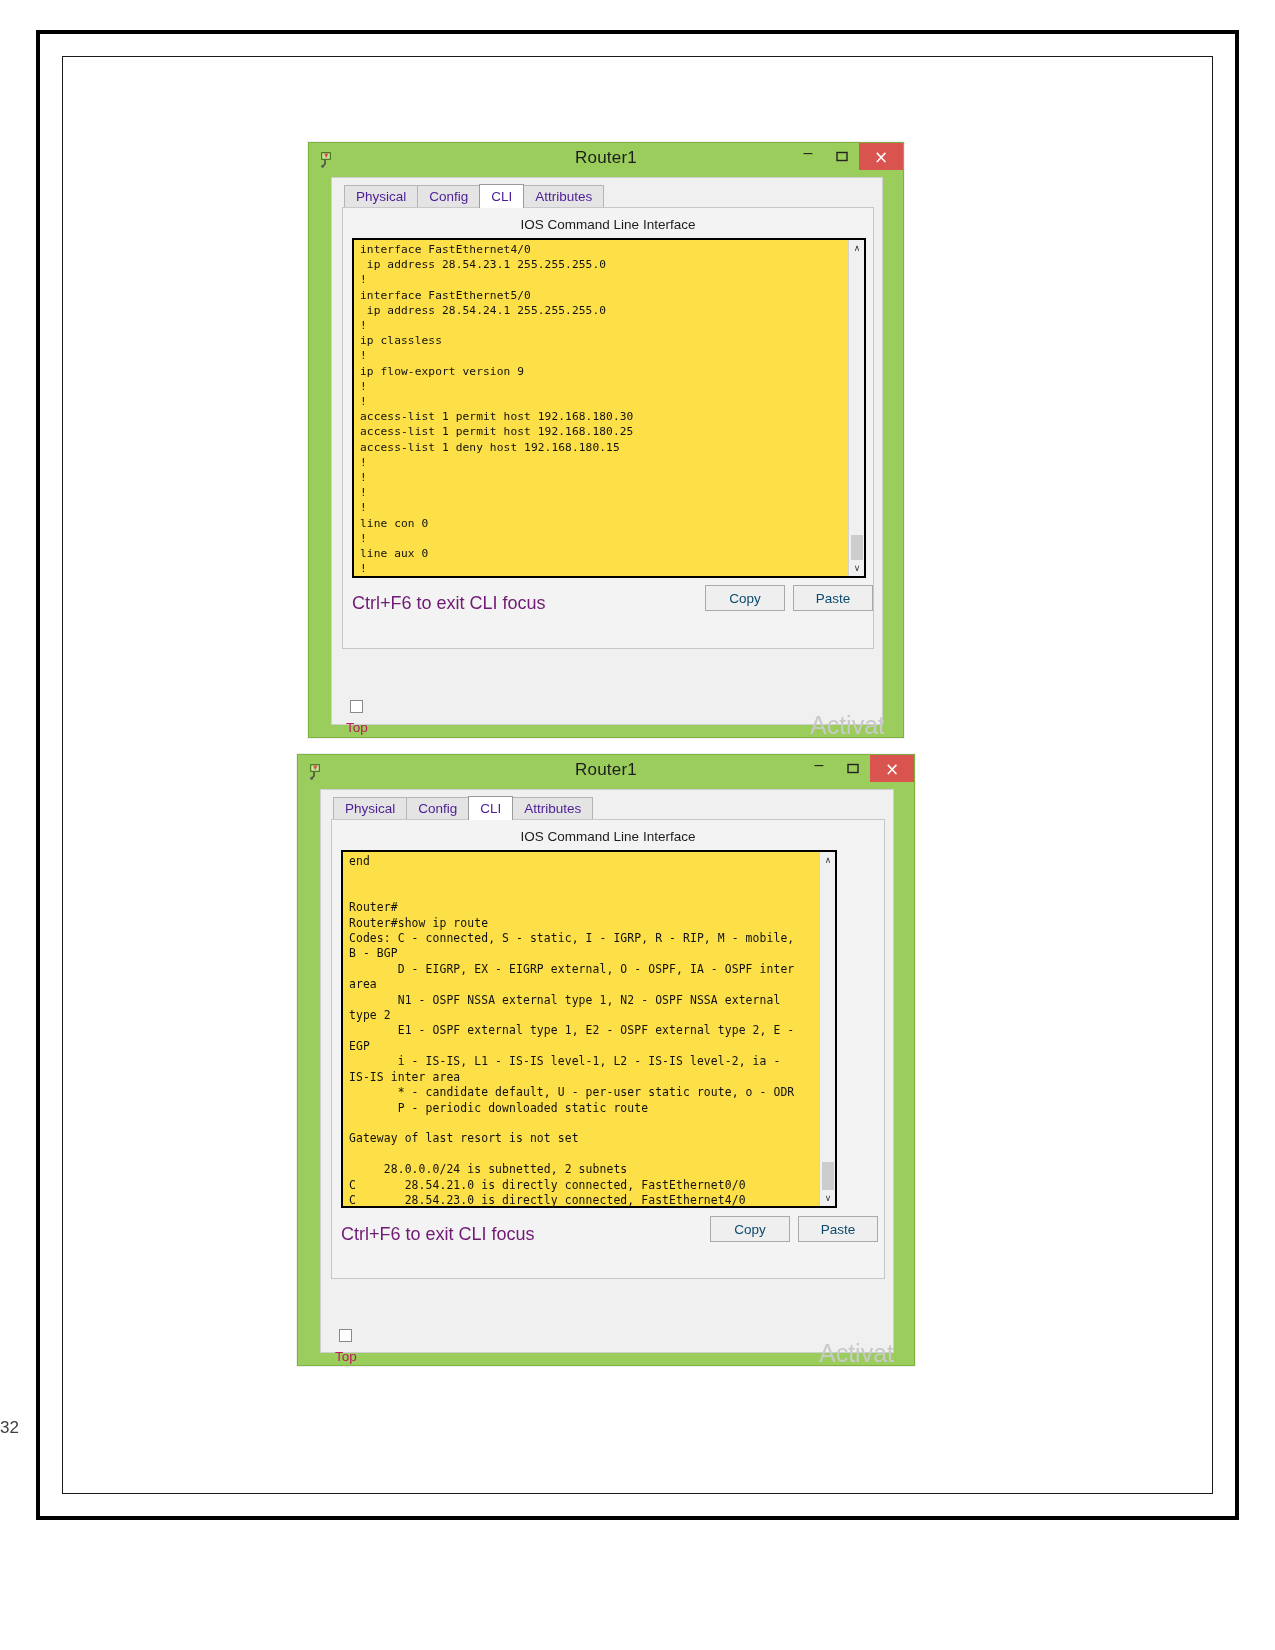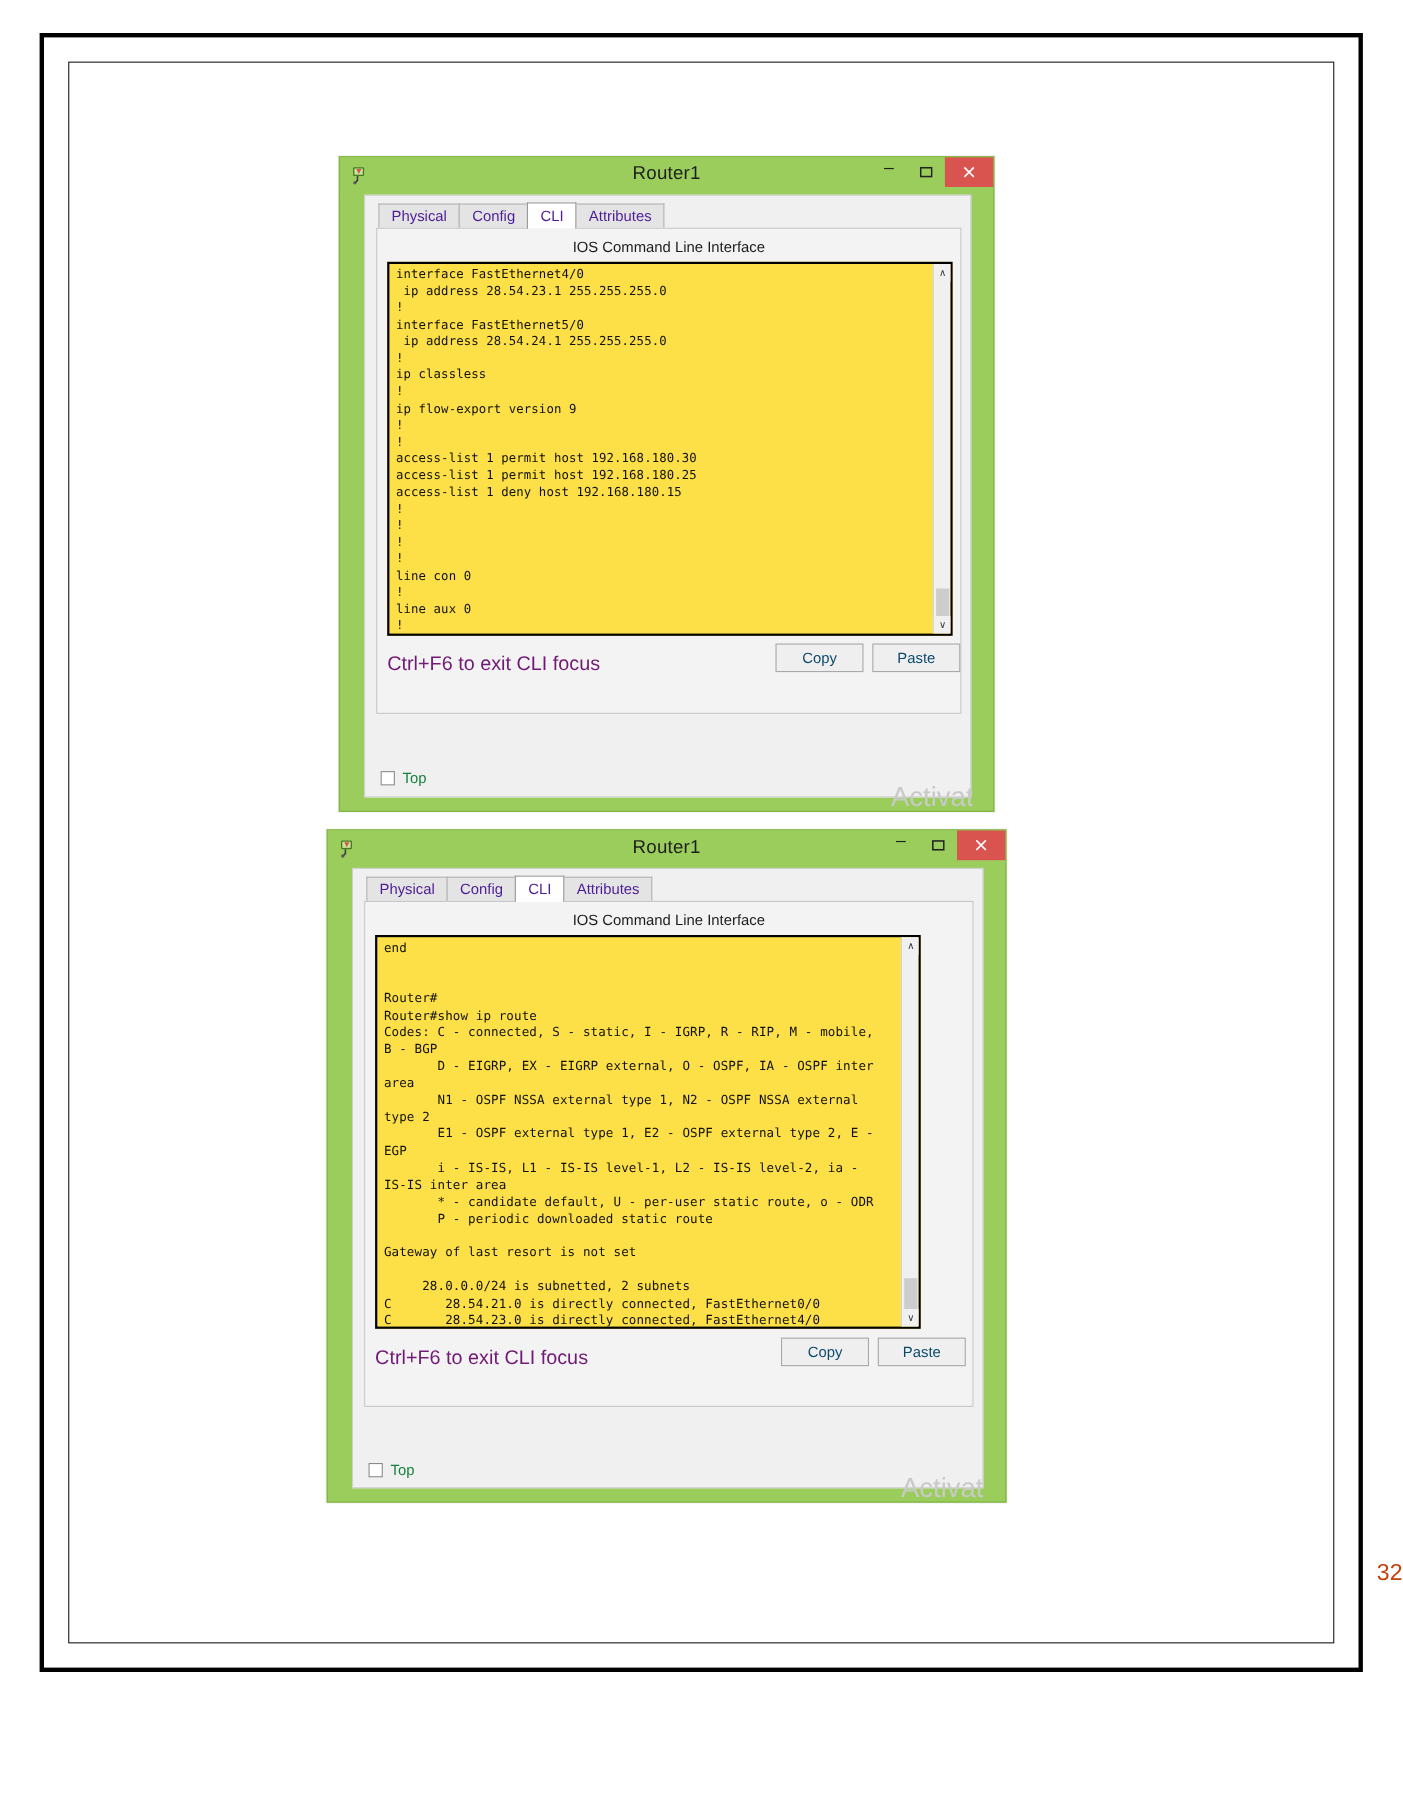--- a/index.html
+++ b/index.html
@@ -26,23 +26,23 @@
     left: 22px; top: 22px;
     right: 22px; bottom: 22px;
     border: 1px solid #1a1a1a;
     background: #ffffff;
   }
 
   .page-number {
     position: absolute;
     left: 0; right: 0;
     top: 1418px;
-    text-align: right;
-    font-size: 21px;
-    color: #c2410c;
+    text-align: left;
+    font-size: 17px;
+    color: #404040;
   }
 
   
   .pt-window {
     position: absolute;
     background: #9acd5c;
     border: 1px solid #7fb13f;
     box-shadow: 0 0 0 1px rgba(0,0,0,0.06);
   }
   .titlebar {
@@ -185,21 +185,22 @@
     color: #0c4a6e;
     display: flex; align-items: center; justify-content: center;
   }
 
   .chk-row {
     position: absolute;
     display: flex;
     align-items: center;
     gap: 7px;
     font-size: 13.5px;
-    color: #15803d;
+    color: #be185d;
+    flex-direction: column;
   }
   .chk {
     width: 13px; height: 13px;
     border: 1px solid #8a8a8a;
     background: #ffffff;
   }
 
   .watermark {
     position: absolute;
     font-size: 25px;

